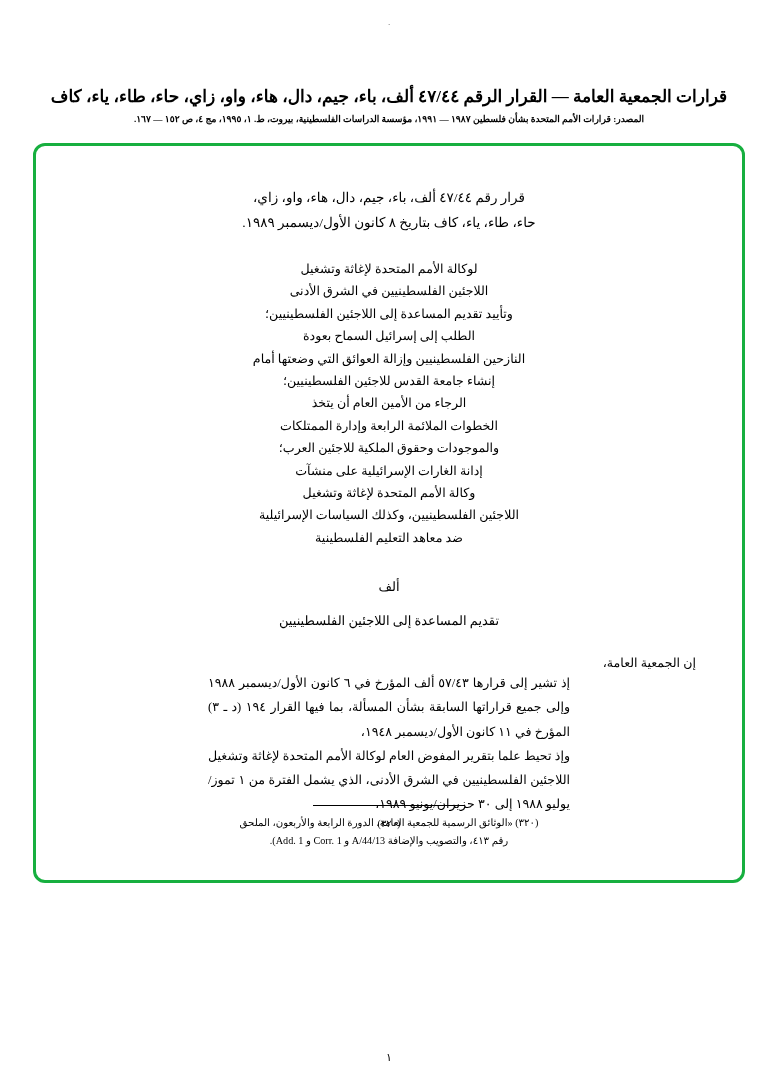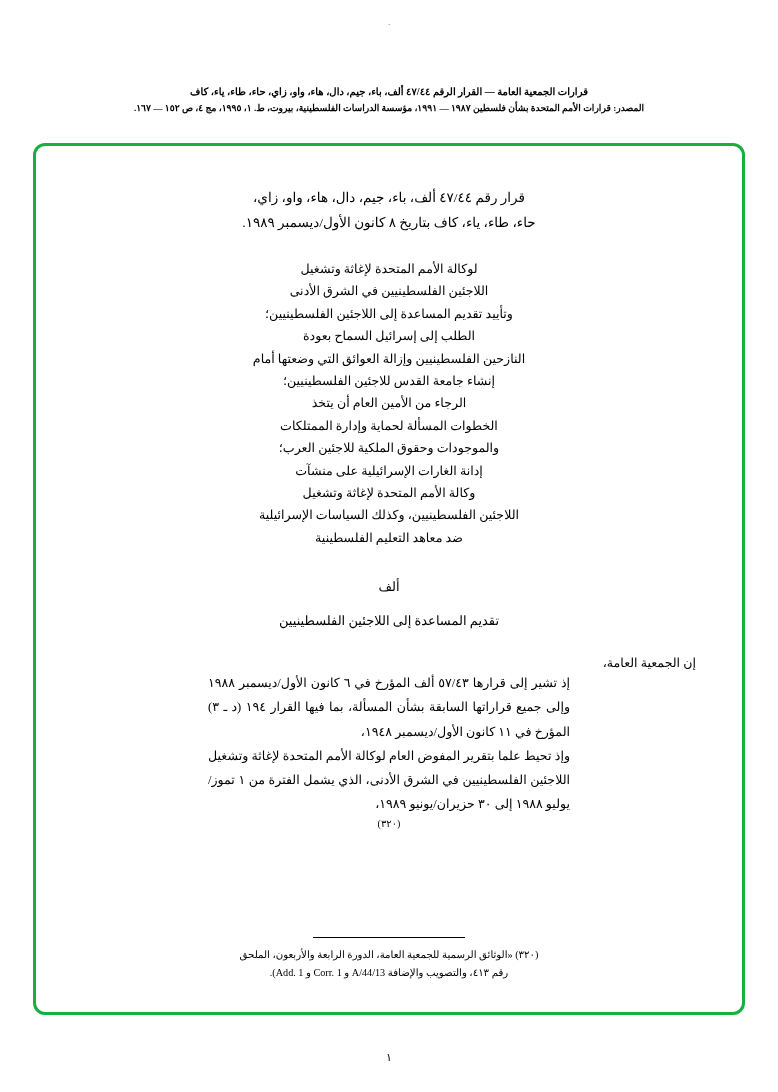--- a/index.html
+++ b/index.html
@@ -36,39 +36,39 @@
 
   .header-block {
     position: absolute;
     top: 84px;
     left: 0;
     right: 0;
     text-align: center;
   }
   .header-title {
     font-weight: bold;
-    font-size: 10px;
+    font-size: 17px;
     letter-spacing: 0;
     direction: rtl;
     line-height: 1.5;
   }
   .header-source {
     margin-top: 3px;
     font-size: 9.2px;
     font-weight: bold;
     direction: rtl;
     line-height: 1.4;
   }
 
   .green-frame {
     position: absolute;
     top: 143px;
     right: 33px;
     left: 33px;
-    height: 872px;
+    height: 740px;
     border: 3px solid #17af3f;
     border-radius: 12px;
     box-sizing: border-box;
     background: #ffffff;
   }
 
   .inner {
     position: absolute;
     top: 0; right: 0; left: 0; bottom: 0;
     padding: 30px 46px 20px 46px;
@@ -179,21 +179,21 @@
       </div>
 
       <div class="summary">
         <div>لوكالة الأمم المتحدة لإغاثة وتشغيل</div>
         <div>اللاجئين الفلسطينيين في الشرق الأدنى</div>
         <div>وتأييد تقديم المساعدة إلى اللاجئين الفلسطينيين؛</div>
         <div>الطلب إلى إسرائيل السماح بعودة</div>
         <div>النازحين الفلسطينيين وإزالة العوائق التي وضعتها أمام</div>
         <div>إنشاء جامعة القدس للاجئين الفلسطينيين؛</div>
         <div>الرجاء من الأمين العام أن يتخذ</div>
-        <div>الخطوات المسألة لحماية وإدارة الممتلكات</div>
+        <div>الخطوات الملائمة الرابعة وإدارة الممتلكات</div>
         <div>والموجودات وحقوق الملكية للاجئين العرب؛</div>
         <div>إدانة الغارات الإسرائيلية على منشآت</div>
         <div>وكالة الأمم المتحدة لإغاثة وتشغيل</div>
         <div>اللاجئين الفلسطينيين، وكذلك السياسات الإسرائيلية</div>
         <div>ضد معاهد التعليم الفلسطينية</div>
       </div>
 
       <div class="section-letter">ألف</div>
 
       <div class="section-title">تقديم المساعدة إلى اللاجئين الفلسطينيين</div>

